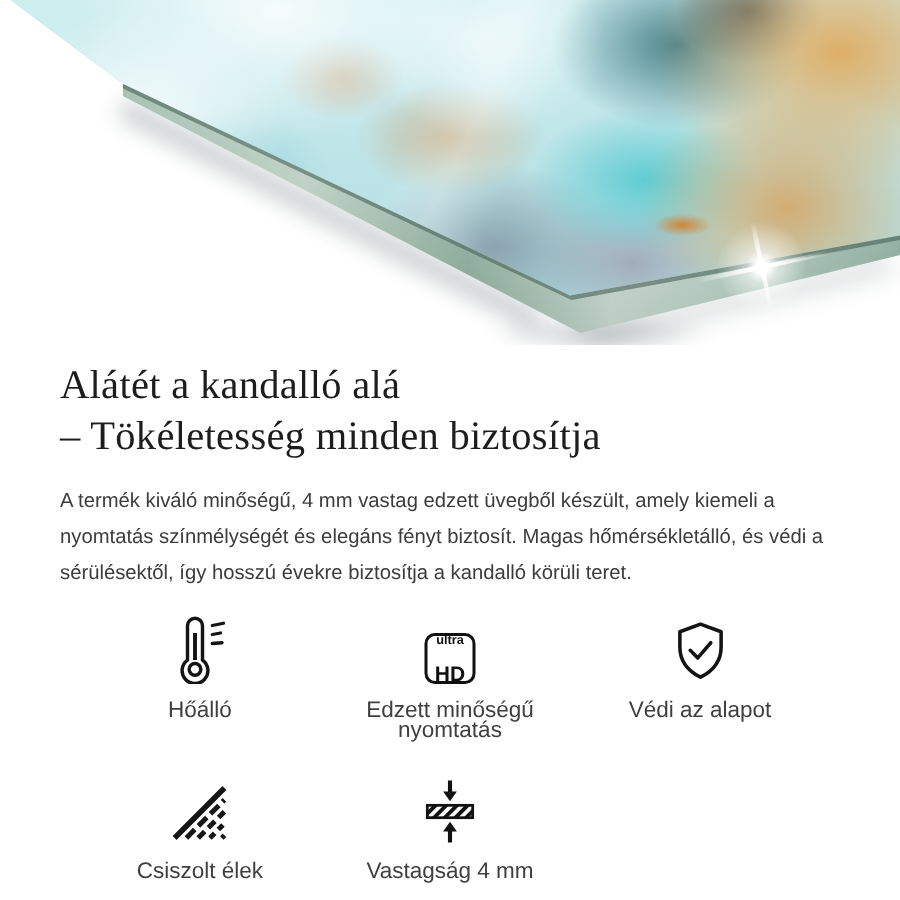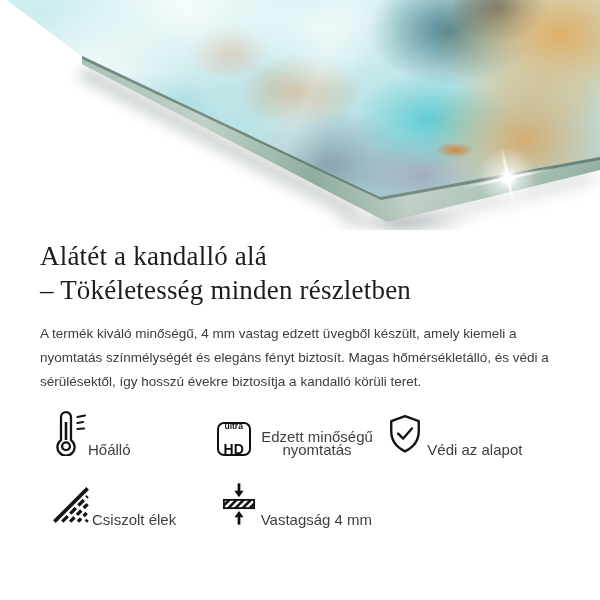--- a/index.html
+++ b/index.html
@@ -94,21 +94,21 @@
   .desc {
     margin-top: 15px; max-width: 528px;
     font-size: 13.5px; line-height: 24px; color: #3c3c3c;
   }
 
   
   .features {
     margin: 16px 10px 0; display: grid;
     grid-template-columns: repeat(3, 1fr); row-gap: 24px;
   }
-  .feature { display: flex; flex-direction: row; align-items: flex-end; }
+  .feature { display: flex; flex-direction: column; align-items: center; }
   .icon-wrap { height: 46px; display: flex; align-items: flex-end; justify-content: center; }
   .feature-label { margin-top: 11px; font-size: 15px; line-height: 13px; color: #3f3f3f; text-align: center; }
   .icon svg { display: block; }
 
   .uhd-box {
     width: 34px; height: 34px; border: 2.5px solid #101010; border-radius: 7px;
     display: flex; flex-direction: column; align-items: center; justify-content: center;
     color: #101010; background: #fff;
   }
   .uhd-top { font-size: 8.5px; font-weight: 700; line-height: 1; letter-spacing: 0; }
@@ -125,21 +125,21 @@
     <div class="shadow shadow-corner"></div>
     <div class="art"></div>
     <div class="edge"></div>
     <div class="edge-rim"></div>
     <div class="sparkle"></div>
   </section>
 
   <section class="content">
     <h1>
       <span class="h-line">Alátét a kandalló alá</span>
-      <span class="h-line">– Tökéletesség minden részletben</span>
+      <span class="h-line">– Tökéletesség minden biztosítja</span>
     </h1>
 
     <p class="desc">A termék kiváló minőségű, 4 mm vastag edzett üvegből készült, amely kiemeli a nyomtatás színmélységét és elegáns fényt biztosít. Magas hőmérsékletálló, és védi a sérülésektől, így hosszú évekre biztosítja a kandalló körüli teret.</p>
 
     <div class="features">
 
       <div class="feature">
         <div class="icon-wrap">
           <span class="icon">
             <svg width="38" height="46" viewBox="0 0 38 46" fill="none">

